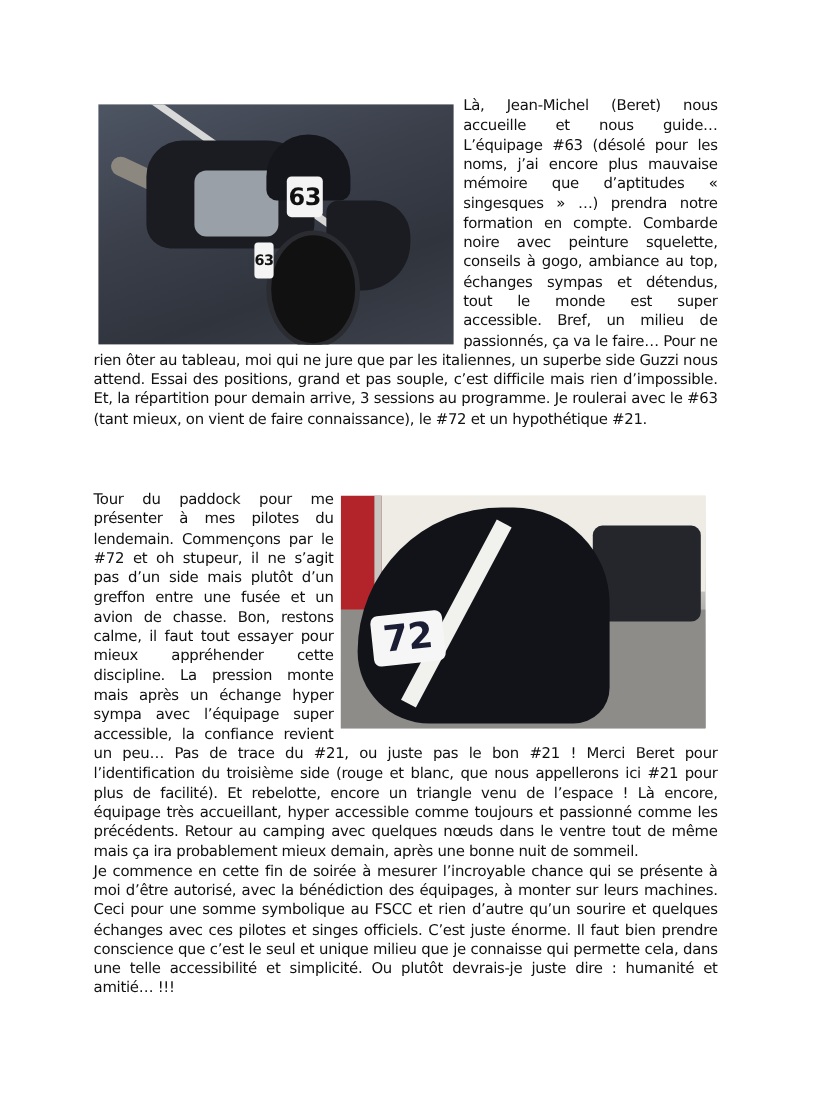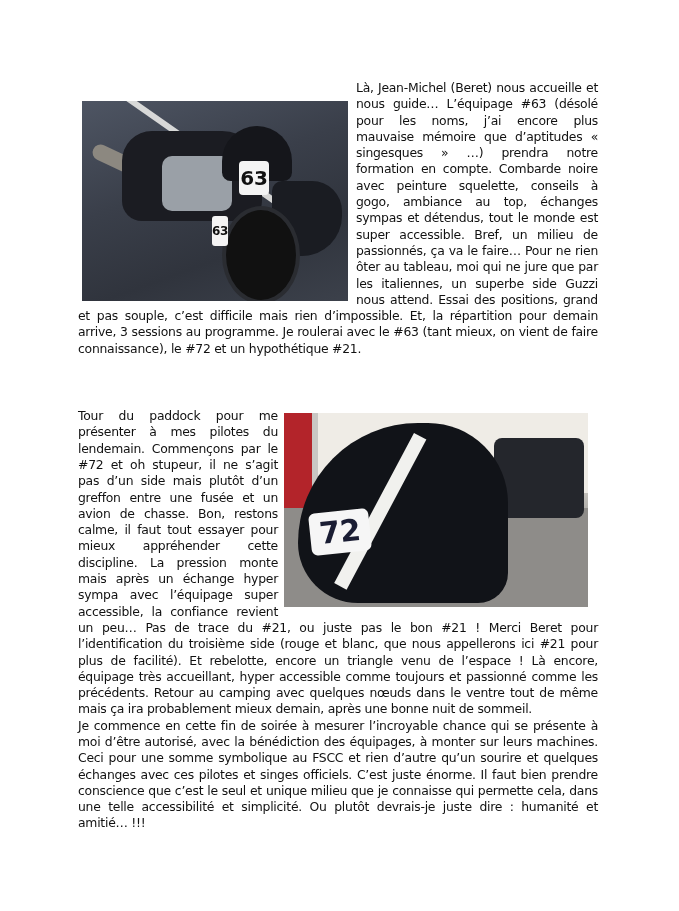--- a/index.html
+++ b/index.html
@@ -6,22 +6,22 @@
     body { width: 679px; height: 911px; position: relative; overflow: hidden; }
     .page {
       position: absolute; left: 78px; top: 80px; width: 520px;
       font-family: "DejaVu Sans", sans-serif;
       font-size: 12.4px; line-height: 16.3px; color: #111111;
       text-align: justify;
       letter-spacing: -0.25px;
     }
     .para { margin: 0; }
     .fig1 {
-      float: left; width: 266px; height: 200px;
-      margin: 21px 8px 4px 4px;
+      float: left; width: 296px; height: 200px;
+      margin: 7px 8px 4px 4px;
       background: linear-gradient(160deg, #4e5563 0%, #3a3f4a 40%, #30343d 70%, #3c414b 100%);
       position: relative; overflow: hidden;
     }
     .fig2 {
       float: right; width: 304px; height: 194px;
       margin: 5px 10px 4px 6px;
       background: linear-gradient(180deg, #e9e6e1 0%, #d9d6d0 30%, #9c9a97 60%, #7f7d7a 100%);
       position: relative; overflow: hidden;
     }
     .gap { height: 51px; clear: both; }

